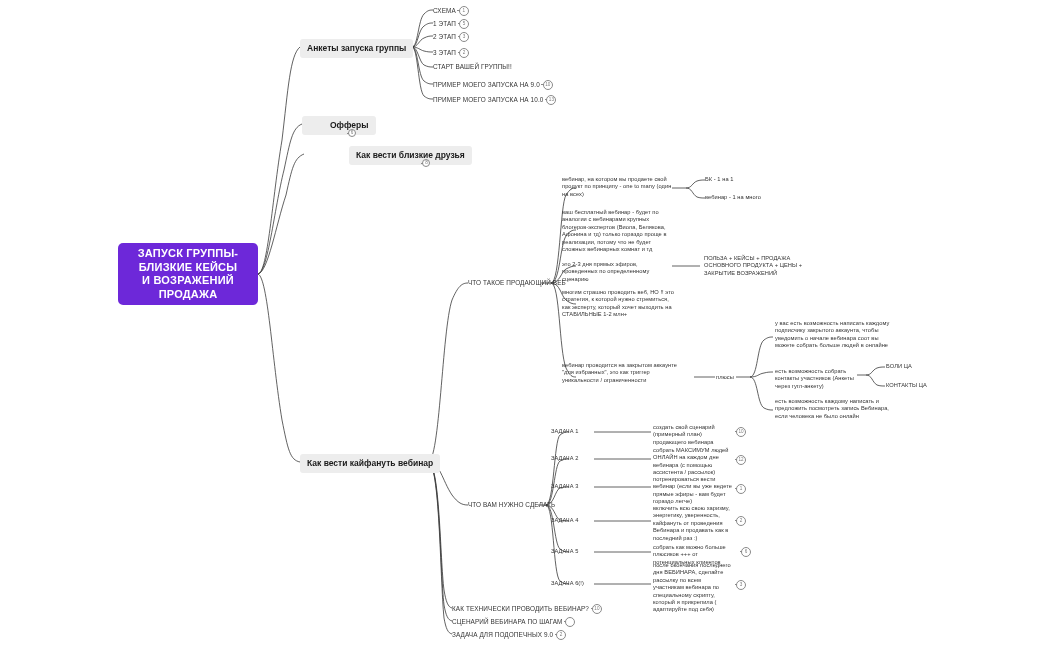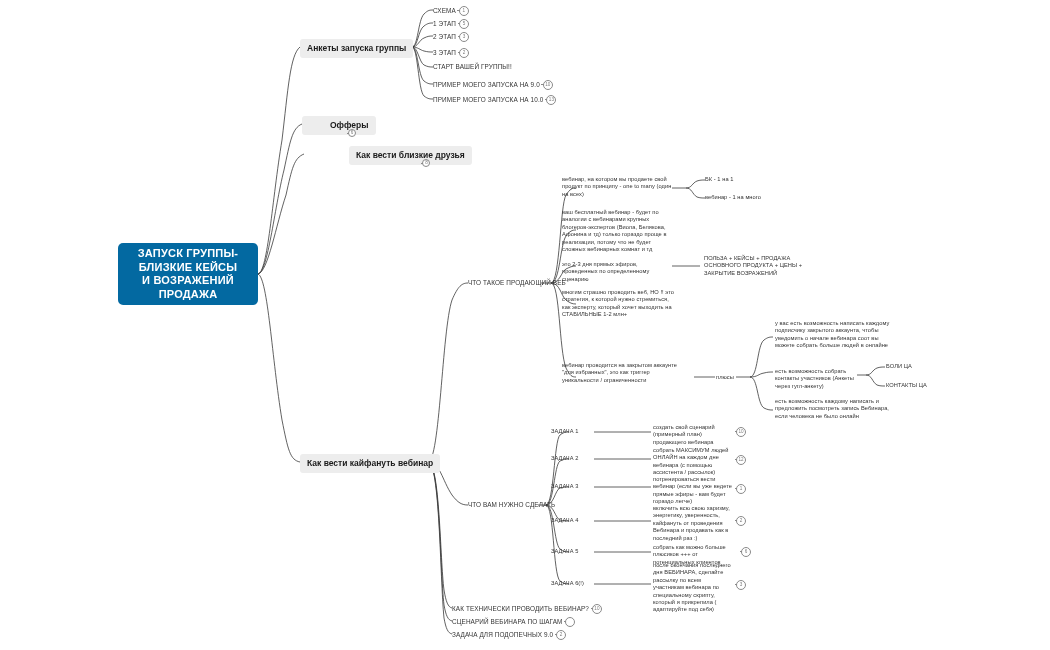--- a/index.html
+++ b/index.html
@@ -10,21 +10,21 @@
   }
   #canvas{position:absolute;left:0;top:0;width:1050px;height:650px;}
   svg.links{position:absolute;left:0;top:0;width:1050px;height:650px;pointer-events:none;}
   svg.links path{fill:none;stroke:#3a3a3a;stroke-width:0.8;}
 
   .node{position:absolute;box-sizing:border-box;}
 
   
   .root{
     left:118px;top:243px;width:140px;height:62px;
-    background:#0369a1;border-radius:5px;
+    background:#6d28d9;border-radius:5px;
     color:#ffffff;font-weight:bold;font-size:11px;line-height:13.5px;
     display:flex;align-items:center;justify-content:center;text-align:center;
     letter-spacing:.2px;padding:0 6px;
   }
   
   .lvl1{
     background:#ededed;border-radius:3px;
     color:#1b1b1b;font-weight:bold;font-size:8.5px;
     padding:4px 7px;white-space:nowrap;line-height:11px;
   }

